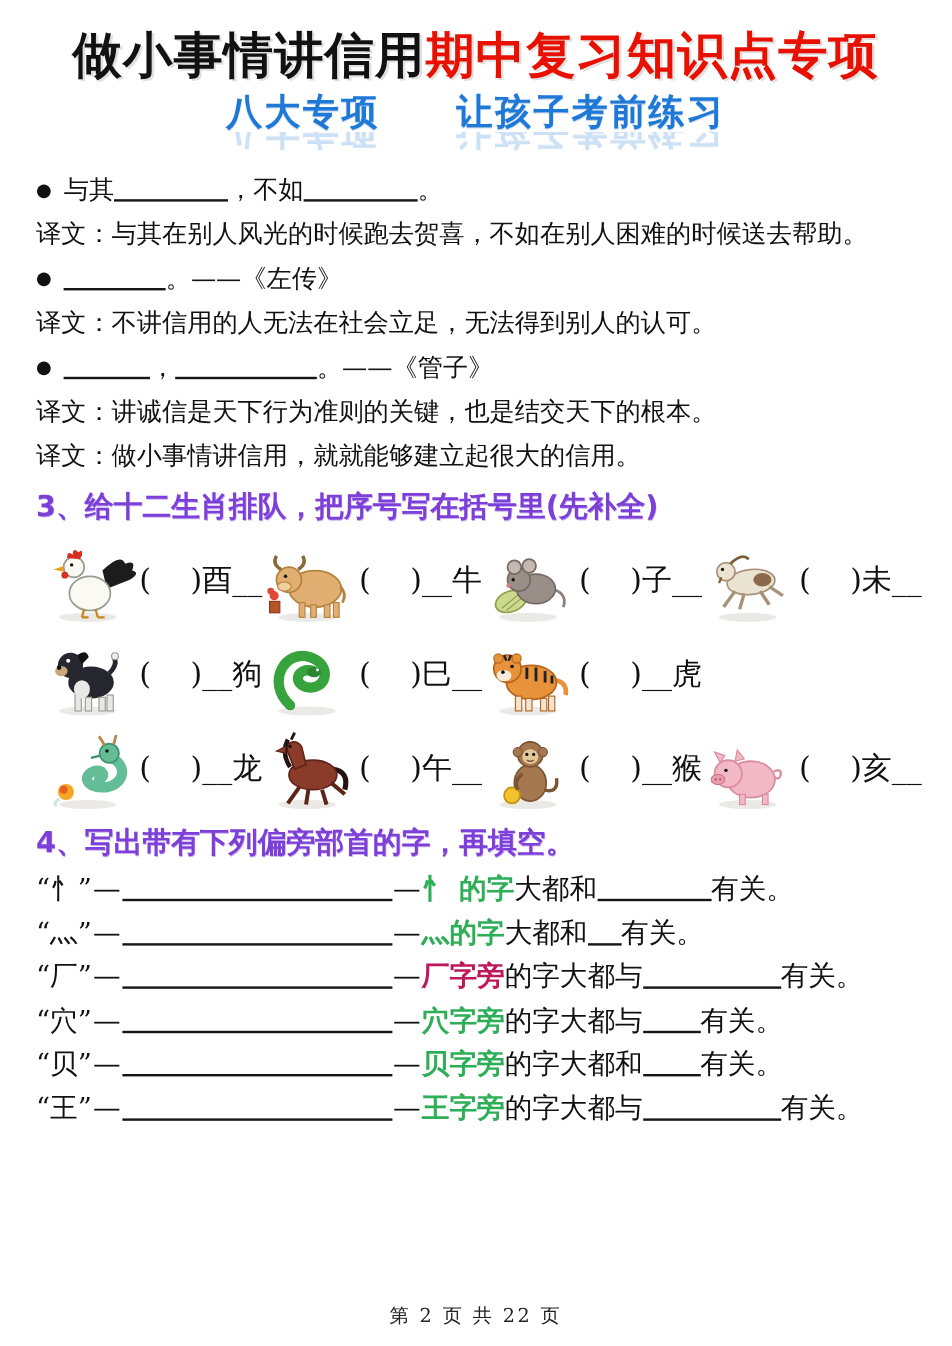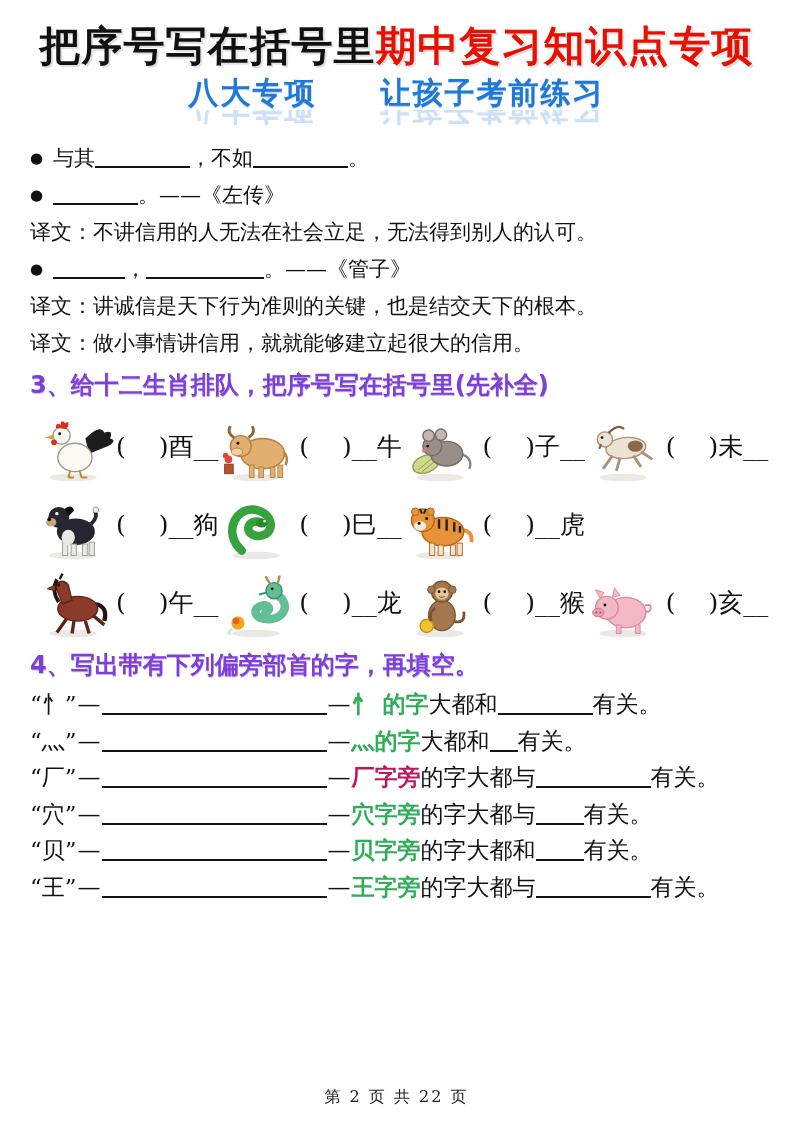--- a/index.html
+++ b/index.html
@@ -58,29 +58,30 @@
     position:absolute;left:0;right:0;bottom:14px;text-align:center;
     font-size:16px;letter-spacing:2px;color:#222;
     font-family:"DejaVu Serif","Liberation Serif",serif;
   }
 </style>
 </head>
 <body>
 
 <div class="page">
 
-  <div class="title"><span>把序号写在括号里</span><span class="red" style="color: rgb(232, 16, 0);">期中复习知识点专项</span></div>
+  <div class="title"><span>做小事情讲信用</span><span class="red" style="color: rgb(232, 16, 0);">期中复习知识点专项</span></div>
 
   <div class="subtitle-wrap">
     <span class="subtitle" style="color: rgb(30, 120, 216);">八大专项　　让孩子考前练习</span>
     <span class="subtitle reflection" style="color: rgb(30, 120, 216);">八大专项　　让孩子考前练习</span>
   </div>
 
   <div class="quotes">
       <div class="line"><span class="bullet">●</span><span class="qt">与其</span><span class="u" style="width: 95px;"></span><span class="qt">，不如</span><span class="u" style="width: 95px;"></span><span class="qt">。</span></div>
+      <div class="line"><span class="qt">译文：与其在别人风光的时候跑去贺喜，不如在别人困难的时候送去帮助。</span></div>
       <div class="line"><span class="bullet">●</span><span class="u" style="width: 85px;"></span><span class="qt">。——《左传》</span></div>
       <div class="line"><span class="qt">译文：不讲信用的人无法在社会立足，无法得到别人的认可。</span></div>
       <div class="line"><span class="bullet">●</span><span class="u" style="width: 72px;"></span><span class="qt">，</span><span class="u" style="width: 118px;"></span><span class="qt">。——《管子》</span></div>
       <div class="line"><span class="qt">译文：讲诚信是天下行为准则的关键，也是结交天下的根本。</span></div>
       <div class="line"><span class="qt">译文：做小事情讲信用，就就能够建立起很大的信用。</span></div>
     </div>
 
   <div class="sec-heading" style="color: rgb(124, 63, 216);">3、给十二生肖排队，把序号写在括号里(先补全)</div>
 
   <div class="zgrid">
@@ -209,47 +210,47 @@
             </svg>
           </div>
           <div class="zlabel">(　 )__虎</div>
         </div>
       </div>
       <div class="zrow">
         <div class="zcell">
           <div class="zimg">
             <svg width="86" height="76" viewBox="0 0 90 80" xmlns="http://www.w3.org/2000/svg">
               <ellipse cx="45" cy="71" rx="25" ry="4" fill="#e3e0da" opacity="0.7"></ellipse>
+              <path d="M66,30 C82,38 76,56 58,56 C44,56 40,46 50,42 C58,39 62,46 55,49" fill="none" stroke="#63bd96" stroke-width="9" stroke-linecap="round"></path>
+              <circle cx="64" cy="26" r="8.5" fill="#63bd96" stroke="#3f8f6e" stroke-width="1.5"></circle>
+              <path d="M60,19 L55,11 M68,18 L70,10" stroke="#b58a52" stroke-width="2.5"></path>
+              <circle cx="62" cy="24" r="1.5" fill="#111"></circle>
+              <path d="M56,28 L48,30" stroke="#3f8f6e" stroke-width="2"></path>
+              <circle cx="26" cy="60" r="7" fill="#f5a623"></circle>
+              <circle cx="24" cy="58" r="3.5" fill="#e86020"></circle>
+              <path d="M20,66 Q14,70 18,72" stroke="#cfe8dc" stroke-width="3" fill="none"></path>
+            </svg>
+          </div>
+          <div class="zlabel">(　 )__龙</div>
+        </div>
+        <div class="zcell">
+          <div class="zimg">
+            <svg width="86" height="76" viewBox="0 0 90 80" xmlns="http://www.w3.org/2000/svg">
+              <ellipse cx="45" cy="71" rx="25" ry="4" fill="#e3e0da" opacity="0.7"></ellipse>
               <path d="M68,40 Q82,42 78,58" stroke="#241310" stroke-width="4.5" fill="none"></path>
               <ellipse cx="50" cy="45" rx="21" ry="13" fill="#8a3b2a" stroke="#5f2418" stroke-width="1.5"></ellipse>
               <path d="M34,40 L26,20 Q34,12 40,20 L44,36 Z" fill="#8a3b2a" stroke="#5f2418" stroke-width="1.5"></path>
               <path d="M28,14 Q22,26 30,38" stroke="#241310" stroke-width="4" fill="none"></path>
               <path d="M26,20 L18,24 L26,26 Z" fill="#8a3b2a" stroke="#5f2418"></path>
               <path d="M31,14 l3,-6" stroke="#241310" stroke-width="2.5"></path>
               <path d="M38,56 L28,70 M46,58 L44,71 M58,58 L62,71 M66,52 L78,62" stroke="#5f2418" stroke-width="3.5" fill="none"></path>
               <circle cx="30" cy="20" r="1.5" fill="#111"></circle>
             </svg>
           </div>
           <div class="zlabel">(　 )午__</div>
-        </div>
-        <div class="zcell">
-          <div class="zimg">
-            <svg width="86" height="76" viewBox="0 0 90 80" xmlns="http://www.w3.org/2000/svg">
-              <ellipse cx="45" cy="71" rx="25" ry="4" fill="#e3e0da" opacity="0.7"></ellipse>
-              <path d="M66,30 C82,38 76,56 58,56 C44,56 40,46 50,42 C58,39 62,46 55,49" fill="none" stroke="#63bd96" stroke-width="9" stroke-linecap="round"></path>
-              <circle cx="64" cy="26" r="8.5" fill="#63bd96" stroke="#3f8f6e" stroke-width="1.5"></circle>
-              <path d="M60,19 L55,11 M68,18 L70,10" stroke="#b58a52" stroke-width="2.5"></path>
-              <circle cx="62" cy="24" r="1.5" fill="#111"></circle>
-              <path d="M56,28 L48,30" stroke="#3f8f6e" stroke-width="2"></path>
-              <circle cx="26" cy="60" r="7" fill="#f5a623"></circle>
-              <circle cx="24" cy="58" r="3.5" fill="#e86020"></circle>
-              <path d="M20,66 Q14,70 18,72" stroke="#cfe8dc" stroke-width="3" fill="none"></path>
-            </svg>
-          </div>
-          <div class="zlabel">(　 )__龙</div>
         </div>
         <div class="zcell">
           <div class="zimg">
             <svg width="86" height="76" viewBox="0 0 90 80" xmlns="http://www.w3.org/2000/svg">
               <ellipse cx="45" cy="71" rx="25" ry="4" fill="#e3e0da" opacity="0.7"></ellipse>
               <path d="M58,58 Q72,62 70,48" stroke="#7a5433" stroke-width="3" fill="none"></path>
               <ellipse cx="47" cy="52" rx="14" ry="16" fill="#a5774e" stroke="#7a5433" stroke-width="1.5"></ellipse>
               <circle cx="47" cy="27" r="11" fill="#a5774e" stroke="#7a5433" stroke-width="1.5"></circle>
               <circle cx="36" cy="25" r="4" fill="#a5774e" stroke="#7a5433"></circle>
               <circle cx="58" cy="25" r="4" fill="#a5774e" stroke="#7a5433"></circle>

